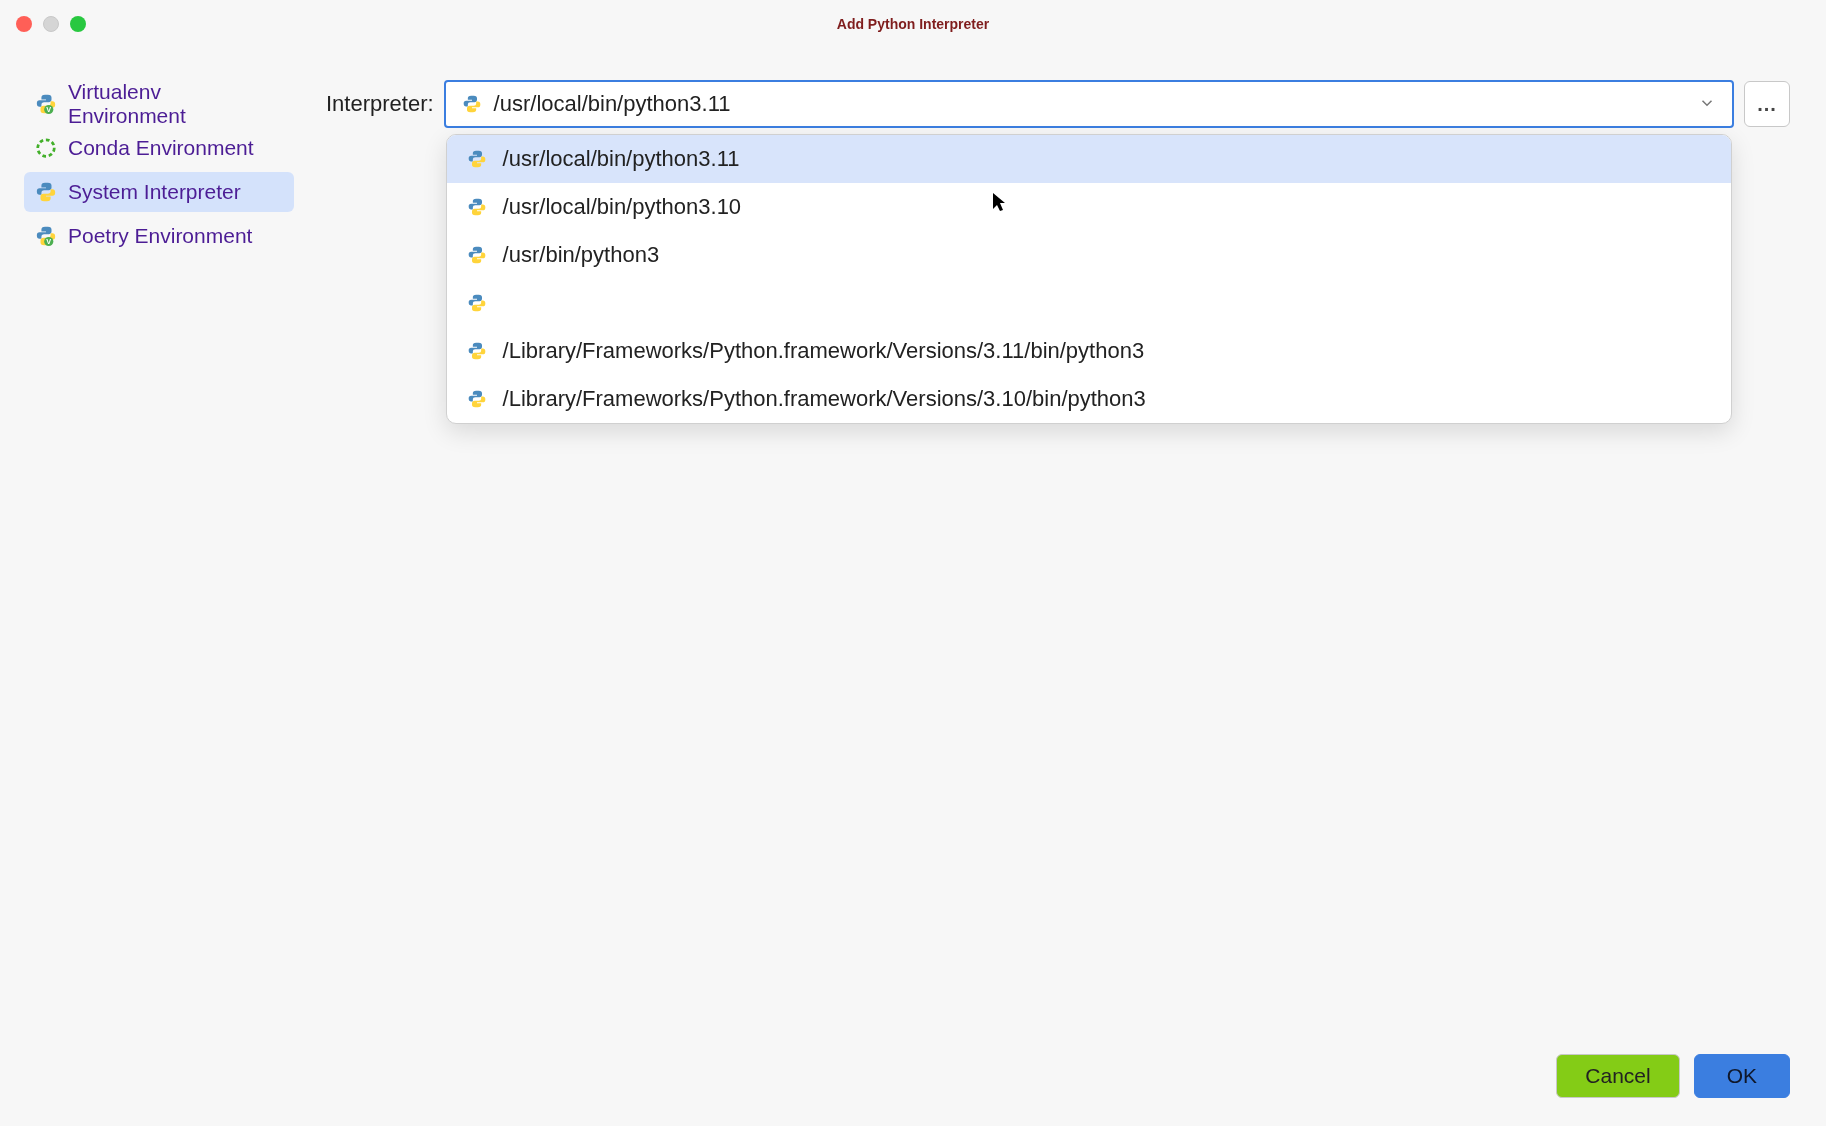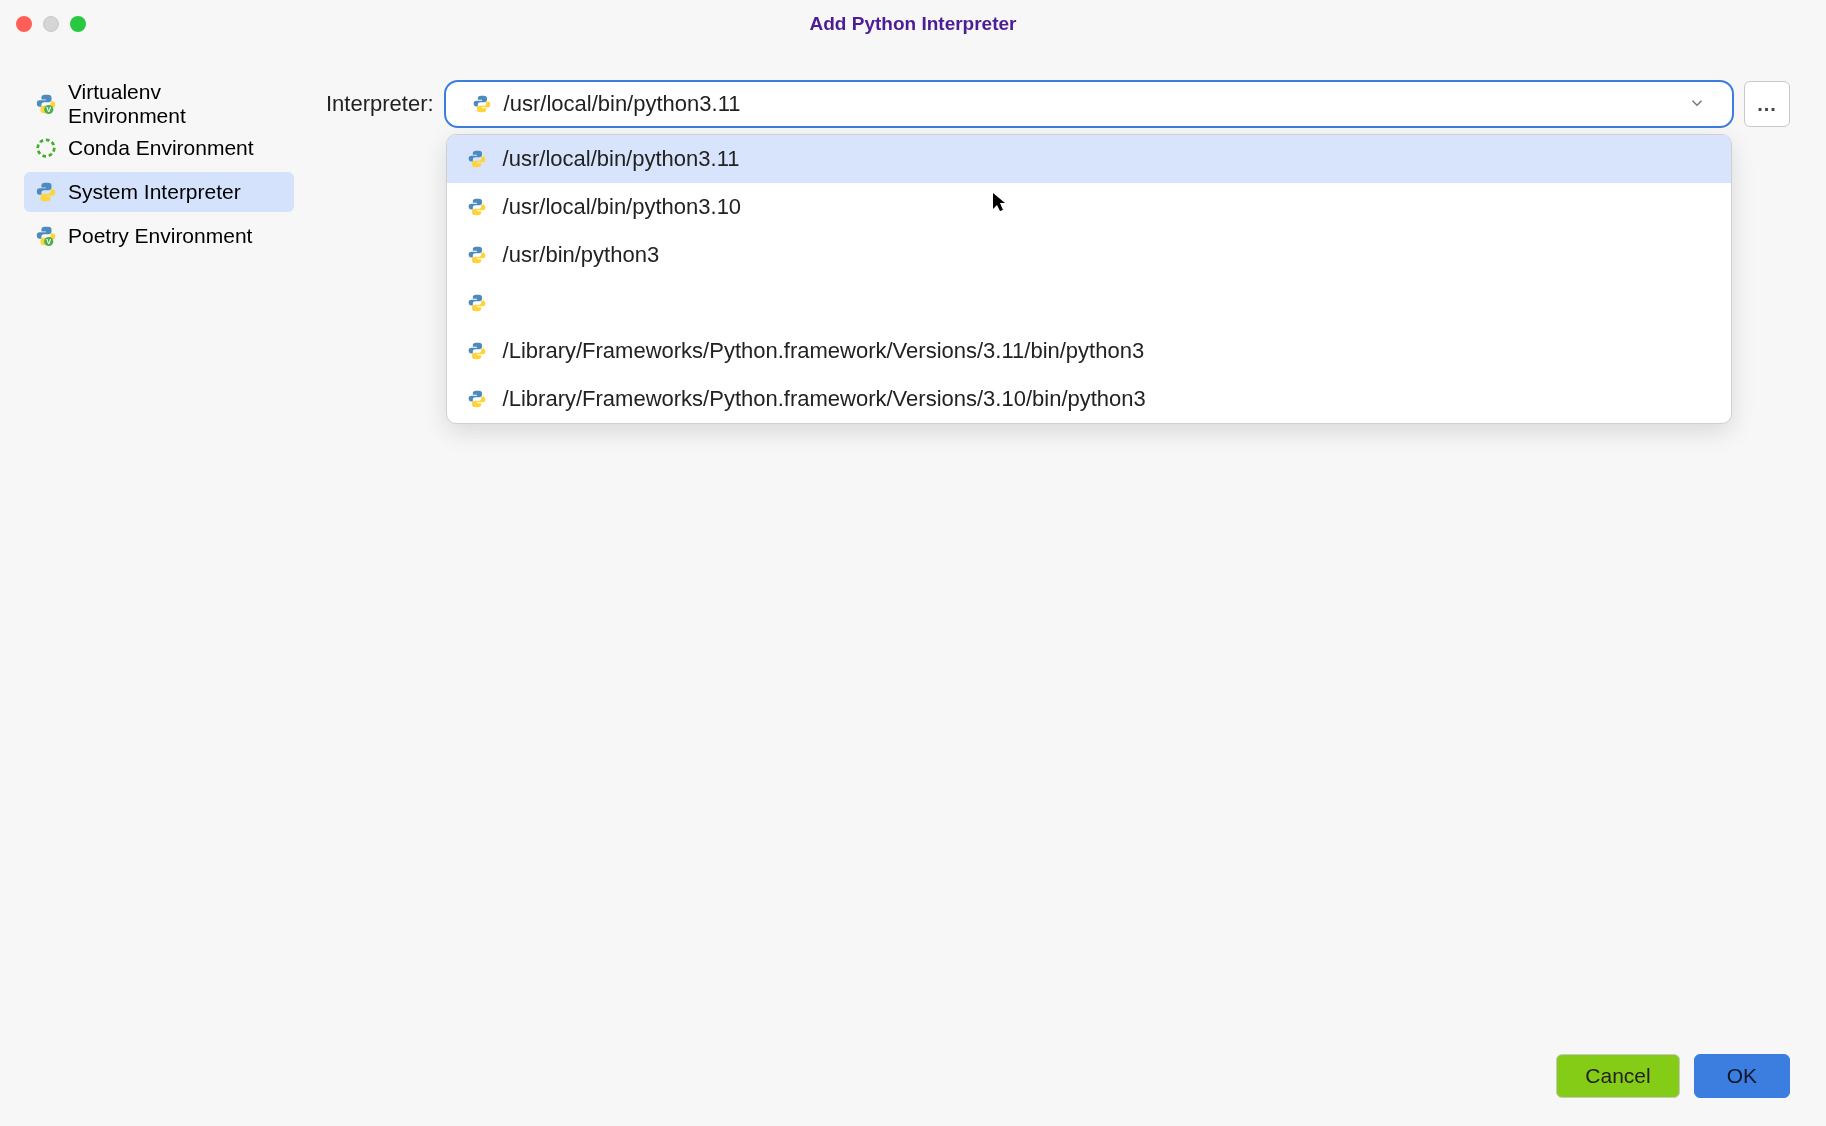--- a/index.html
+++ b/index.html
@@ -40,23 +40,23 @@
       height: 16px;
       border-radius: 50%;
     }
     .tl-close { background: #ff5f57; }
     .tl-min { background: #d5d5d5; border: 1px solid #c8c8c8; }
     .tl-max { background: #28c840; }
     .window-title {
       position: absolute;
       left: 50%;
       transform: translateX(-50%);
-      font-size: 19px;
+      font-size: 14px;
       font-weight: 600;
-      color: #4c1d95;
+      color: #7f1d1d;
     }
     .content {
       flex: 1;
       display: flex;
       padding-top: 32px;
     }
     .sidebar {
       width: 310px;
       padding-left: 24px;
     }
@@ -68,21 +68,21 @@
       margin: 4px 16px 4px 0;
       border-radius: 6px;
       cursor: pointer;
       gap: 10px;
     }
     .sidebar-item.selected {
       background: #d4e2fb;
     }
     .sidebar-item-label {
       font-size: 21px;
-      color: #000000;
+      color: #4c1d95;
     }
     .icon-wrap {
       width: 24px;
       height: 24px;
       display: flex;
       align-items: center;
       justify-content: center;
     }
     .main-area {
       flex: 1;
@@ -96,25 +96,25 @@
       gap: 10px;
     }
     .interpreter-label {
       font-size: 22px;
       color: #222;
     }
     .combo-box {
       flex: 1;
       height: 48px;
       border: 2px solid #3b7ee0;
-      border-radius: 14px;
+      border-radius: 4px;
       background: #fff;
       display: flex;
       align-items: center;
-      padding: 0 24px;
+      padding: 0 14px;
       cursor: pointer;
       position: relative;
     }
     .combo-text {
       font-size: 22px;
       color: #222;
       flex: 1;
       margin-left: 10px;
     }
     .chevron {

